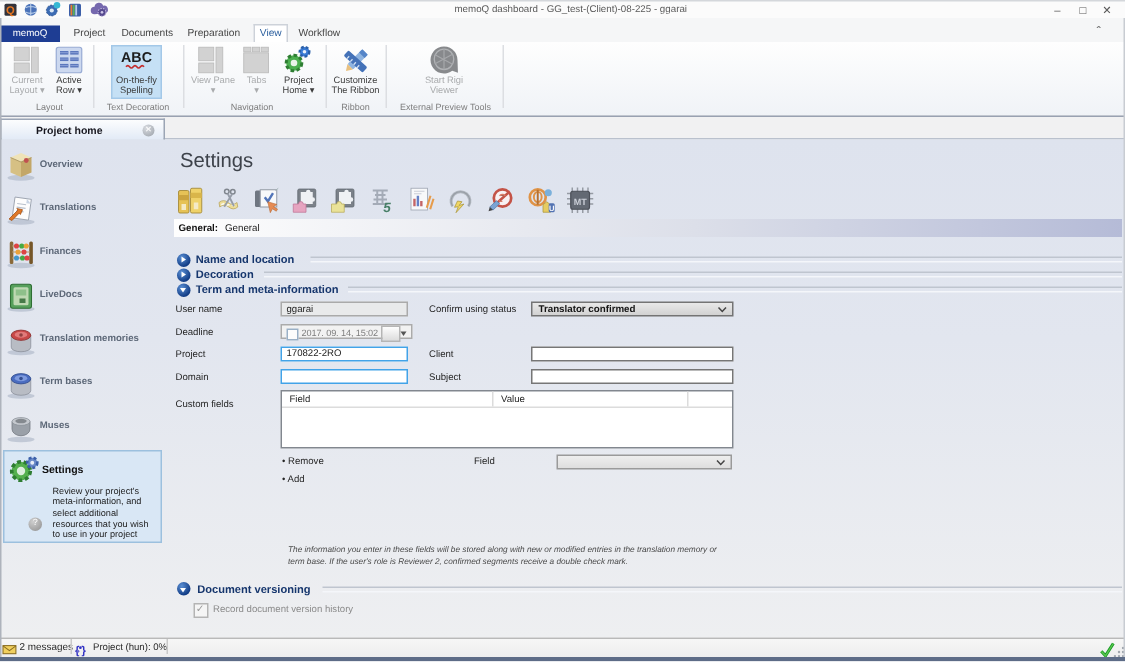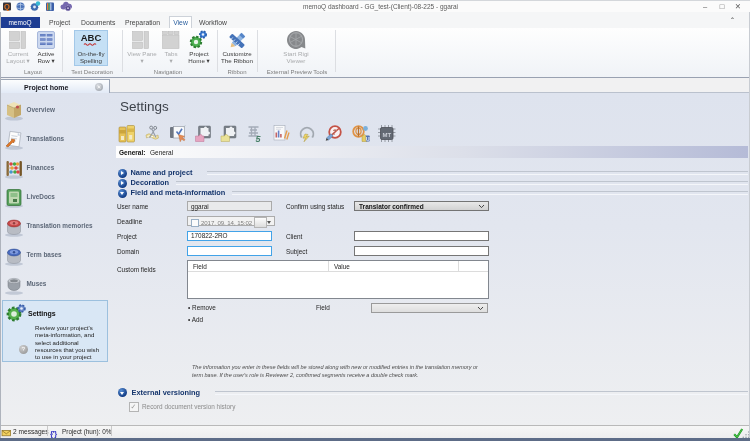--- a/index.html
+++ b/index.html
@@ -358,27 +358,27 @@
         <rect x="2.5" y="2.5" width="12.5" height="12" rx="1.5" fill="#4e545e" stroke="#32363e" stroke-width=".8"></rect>
         <text x="8.8" y="11.5" font-size="6" fill="#c8ccd4" text-anchor="middle" font-weight="bold">MT</text>
       </g>
     </svg>
     <div class="abs" id="generalbar">
         <span style="left:3px;font-weight:bold;color:#101010;">General:</span>
         <span style="left:34px;color:#1a1a1a;">General</span>
       </div>
 
     <div class="abs secarrow" style="left:7.5px;top:75.5px;"></div>
-    <div class="abs seclabel" style="left:20.5px;top:75px;">Name and project</div>
+    <div class="abs seclabel" style="left:20.5px;top:75px;">Name and location</div>
     <div class="abs secline" style="left:97px;top:78px;width:541px;"></div>
     <div class="abs secarrow" style="left:7.5px;top:85.5px;"></div>
     <div class="abs seclabel" style="left:20.5px;top:85px;">Decoration</div>
     <div class="abs secline" style="left:66px;top:88px;width:572px;"></div>
     <div class="abs secarrow down" style="left:7.5px;top:95.5px;"></div>
-    <div class="abs seclabel" style="left:20.5px;top:95px;">Field and meta-information</div>
+    <div class="abs seclabel" style="left:20.5px;top:95px;">Term and meta-information</div>
     <div class="abs secline" style="left:122px;top:98px;width:516px;"></div>
 
     <div class="abs flabel" style="left:7px;top:110px;">User name</div>
     <div class="abs flabel" style="left:7px;top:125px;">Deadline</div>
     <div class="abs flabel" style="left:7px;top:140px;">Project</div>
     <div class="abs flabel" style="left:7px;top:155px;">Domain</div>
     <div class="abs flabel" style="left:7px;top:172.5px;">Custom fields</div>
     <div class="abs flabel" style="left:176px;top:110px;">Confirm using status</div>
     <div class="abs flabel" style="left:176px;top:140px;">Client</div>
     <div class="abs flabel" style="left:176px;top:155px;">Subject</div>
@@ -409,21 +409,21 @@
     <div class="abs flabel" style="left:206px;top:210.5px;">Field</div>
     <div class="abs tinput" style="left:261px;top:210px;width:117px;height:10px;background:linear-gradient(#eeeeee,#dedede);border:1px solid #9a9a9a;">&nbsp;<svg style="position:absolute;left:105px;top:2px;" width="7" height="5" viewBox="0 0 7 5">
           <path d="M1 1 L3.5 3.6 L6 1" fill="none" stroke="#444" stroke-width="1"></path>
         </svg></div>
     <div class="abs flabel" style="left:78px;top:223px;">• Add</div>
 
     <div class="abs note" style="left:82px;top:271px;">The information you enter in these fields will be stored along with new or modified entries in the translation memory or</div>
     <div class="abs note" style="left:82px;top:278.5px;">term base. If the user's role is Reviewer 2, confirmed segments receive a double check mark.</div>
 
     <div class="abs secarrow down" style="left:7.5px;top:295px;"></div>
-    <div class="abs seclabel" style="left:21.5px;top:294.5px;">External versioning</div>
+    <div class="abs seclabel" style="left:21.5px;top:294.5px;">Document versioning</div>
     <div class="abs secline" style="left:105px;top:298px;width:533px;"></div>
     <div class="abs" style="left:18.5px;top:309px;width:8px;height:8px;background:#f5f5f5;border:1px solid #b4b4b4;color:#9a9a9a;font-size:7px;line-height:8px;text-align:center;">✓</div>
     <div class="abs flabel" style="left:32px;top:310px;color:#8b8b8b;">Record document version history</div>
   </div>
 
   <div class="abs" id="statusbar"></div>
   <svg class="abs" style="left:0px;top:428px;" width="60" height="10" viewBox="0 0 60 10">
     <rect x="2" y="2.4" width="8.6" height="5.4" fill="#f0cf5e" stroke="#8a6d20" stroke-width=".7"></rect>
     <path d="M2 2.6 L6.3 5.8 L10.6 2.6" fill="none" stroke="#8a6d20" stroke-width=".7"></path>
     <text x="50" y="8" font-size="7.5" font-weight="bold" fill="#3434c4">{</text>

